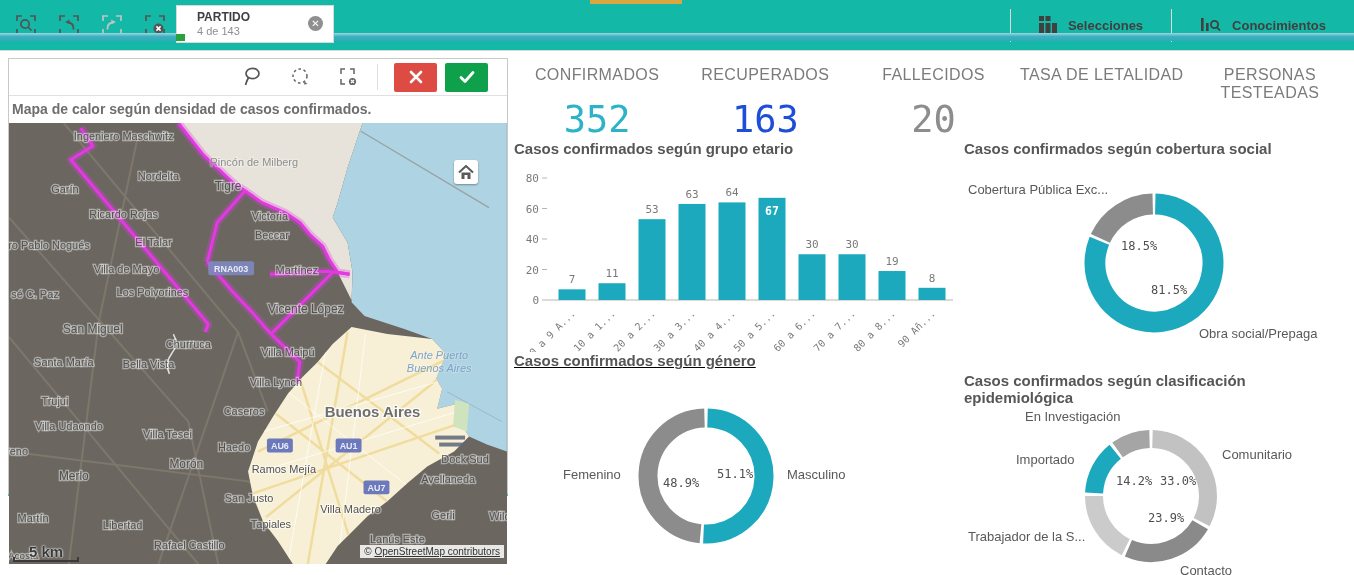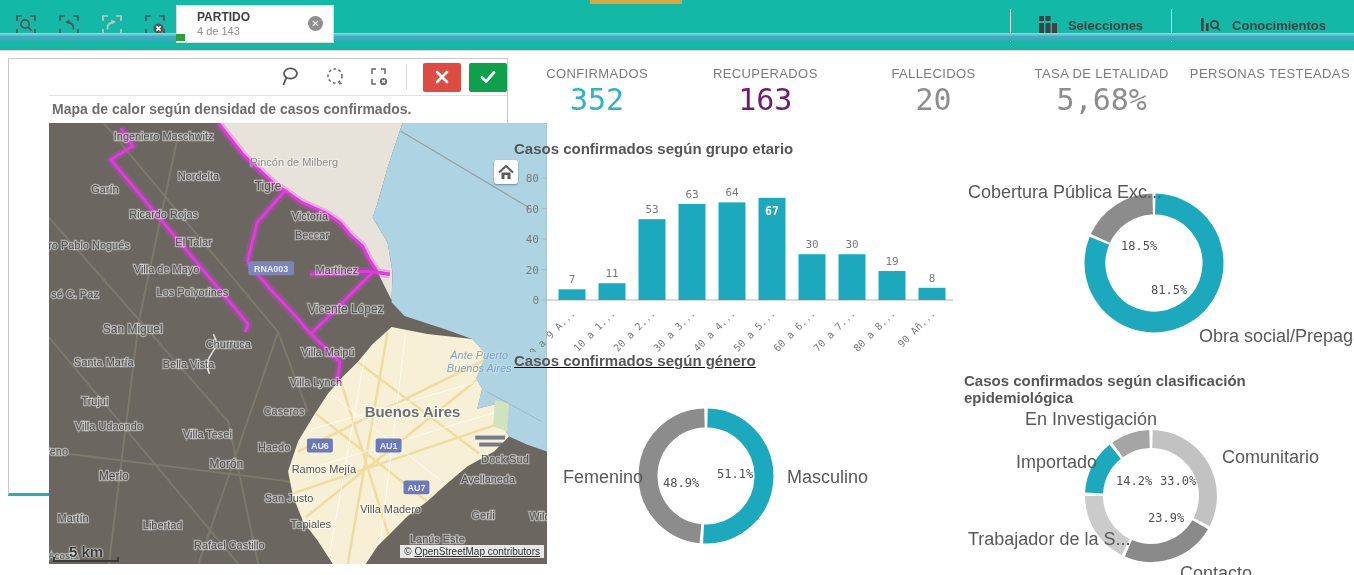--- a/index.html
+++ b/index.html
@@ -22,21 +22,21 @@
   #sel-chip .chip-field { font-size:12px; font-weight:bold; color:#404040; }
   #sel-chip .chip-count { font-size:11px; color:#8f8f8f; margin-top:1px; }
   #chip-close { position:absolute; right:10px; top:10px; width:15px; height:15px; border-radius:50%;
     background:#8f8f8f; color:#fff; font-size:10px; line-height:15px; text-align:center; cursor:pointer; }
   #tb-right { margin-left:auto; display:flex; height:33px; }
   .tb-right-btn { display:flex; align-items:center; gap:10px; padding:0 28px;
     border-left:1px solid #d9d9d9; cursor:pointer; font-size:13px; font-weight:bold; color:#404040; }
 
   
   #map-card { position:absolute; left:8px; top:58px; width:500px; height:438px; background:#fff;
-    border:1px solid #c9c9c9; border-bottom:3px solid #1fb3ad;padding-left:40px; }
+    border:1px solid #c9c9c9; border-bottom:3px solid #1fb3ad; }
   #map-toolbar { position:relative; height:37px; background:#fff; border-bottom:1px solid #e0e0e0;
     display:flex; align-items:center; }
   .map-tool { width:30px; height:30px; display:flex; align-items:center; justify-content:center; cursor:pointer; }
   #lasso-btn { margin-left:228px; }
   #circle-lasso-btn { margin-left:18px; }
   #clear-lasso-btn { margin-left:18px; }
   #map-tool-divider { width:1px; height:26px; background:#dedede; margin:0 8px 0 14px; }
   .confirm-btn { width:43px; height:29px; border-radius:2px; display:flex; align-items:center;
     justify-content:center; cursor:pointer; margin-left:8px; }
   #cancel-selection-btn { background:#dd4b43; }
@@ -53,31 +53,31 @@
     text-shadow:0 0 2px #fff,0 0 2px #fff; }
   #scalebar .sb-line { height:5px; border-left:2px solid #3a3a3a; border-right:2px solid #3a3a3a;
     border-bottom:2px solid #3a3a3a; margin-top:-3px; }
   #attribution { position:absolute; right:3px; top:422px; background:rgba(255,255,255,.85);
     font-size:10px; color:#333; padding:1px 4px; }
   #attribution a { color:#333; text-decoration:underline; cursor:pointer; }
 
   
   #kpi-row { position:absolute; left:513px; top:52px; width:841px; height:80px; display:flex; }
   .kpi { flex:1; text-align:center; padding-top:14px; }
-  .kpi-label { font-size:13px; color:#7b7b7b; letter-spacing:.4px; }
-  .kpi-value { font-family:"DejaVu Sans Mono", monospace; font-size:30px; margin-top:1px; }
+  .kpi-label { font-size:16px; color:#7b7b7b; letter-spacing:.4px; }
+  .kpi-value { font-family:"DejaVu Sans Mono", monospace; font-size:37px; margin-top:14px; }
 
   
   .panel { position:absolute; }
   .panel-title { font-size:15px; font-weight:bold; color:#565656; padding-left:1px; }
   #panel-etario        { left:513px; top:140px; width:447px; height:212px; }
   #panel-cobertura     { left:963px; top:140px; width:391px; height:212px; }
   #panel-genero        { left:513px; top:352px; width:447px; height:220px;text-decoration:underline; }
   #panel-clasificacion { left:963px; top:372px; width:391px; height:220px; }
-  .donut-label { position:absolute; font-size:18px; color:#595959; white-space:nowrap; }
+  .donut-label { position:absolute; font-size:13px; color:#595959; white-space:nowrap; }
   .donut-pct { position:absolute; font-family:"DejaVu Sans Mono", monospace; font-size:12px; color:#4f4f4f; }
   .donut-svg { position:absolute; }
 </style>
 </head>
 <body>
 
 <div id="stage">
 
   <div id="app-toolbar">
     <div class="tb-btn">
@@ -327,29 +327,28 @@
     </div>
   </div>
 
   <div id="kpi-row">
     <div class="kpi">
       <div class="kpi-label">CONFIRMADOS</div>
       <div class="kpi-value" style="color: rgb(44, 179, 199);">352</div>
     </div>
     <div class="kpi">
       <div class="kpi-label">RECUPERADOS</div>
-      <div class="kpi-value" style="color: #701a75;">163</div>
+      <div class="kpi-value" style="color: #1d4ed8;">163</div>
     </div>
     <div class="kpi">
       <div class="kpi-label">FALLECIDOS</div>
       <div class="kpi-value" style="color: rgb(141, 141, 141);">20</div>
     </div>
     <div class="kpi">
       <div class="kpi-label">TASA DE LETALIDAD</div>
-      <div class="kpi-value" style="color: rgb(141, 141, 141);">5,68%</div>
     </div>
     <div class="kpi">
       <div class="kpi-label">PERSONAS TESTEADAS</div>
     </div>
   </div>
 
   <div class="panel" id="panel-etario">
     <div class="panel-title">Casos confirmados según grupo etario</div>
     <svg id="bar-chart" width="447" height="190" viewBox="0 0 447 190" style="position:absolute;left:0;top:22px;">
         <text x="26" y="142" text-anchor="end" fill="#7b7a78" font-size="11" font-family="DejaVu Sans Mono, monospace">0</text>
@@ -390,20 +389,21 @@
         <rect x="365.5" y="109.025" width="27" height="28.974999999999998" fill="#1ca9be"></rect>
         <text x="379" y="103.025" text-anchor="middle" fill="#7b7a78" font-size="11" font-family="DejaVu Sans Mono, monospace">19</text>
         <text x="383" y="152" text-anchor="end" fill="#7b7a78" font-size="10" font-family="DejaVu Sans Mono, monospace" transform="rotate(-45,383,152)">80 a 8...</text>
         <rect x="405.5" y="125.8" width="27" height="12.2" fill="#1ca9be"></rect>
         <text x="419" y="119.8" text-anchor="middle" fill="#7b7a78" font-size="11" font-family="DejaVu Sans Mono, monospace">8</text>
         <text x="423" y="152" text-anchor="end" fill="#7b7a78" font-size="10" font-family="DejaVu Sans Mono, monospace" transform="rotate(-45,423,152)">90 Añ...</text>
       </svg>
   </div>
 
   <div class="panel" id="panel-cobertura">
+    <div class="panel-title">Casos confirmados según cobertura social</div>
     <svg class="donut-svg" id="donut-cobertura" width="180" height="180" viewBox="0 0 180 180" style="left:101px;top:33px;">
         <path d="M91.28707821703911,31.01404040228536 A59,59 0 1 1 35.35420232980991,67.75507255600398" fill="none" stroke="#1ca9be" stroke-width="21"></path>
         <path d="M36.37652312776802,65.39262858139452 A59,59 0 0 1 88.7129217829609,31.01404040228536" fill="none" stroke="#8c8c8c" stroke-width="21"></path>
       </svg>
     <span class="donut-label" style="left:5px;top:42px;">Cobertura Pública Exc...</span>
     <span class="donut-pct" style="left:158px;top:99px;">18.5%</span>
     <span class="donut-pct" style="left:188px;top:143px;">81.5%</span>
     <span class="donut-label" style="left:236px;top:186px;">Obra social/Prepaga</span>
   </div>
 

